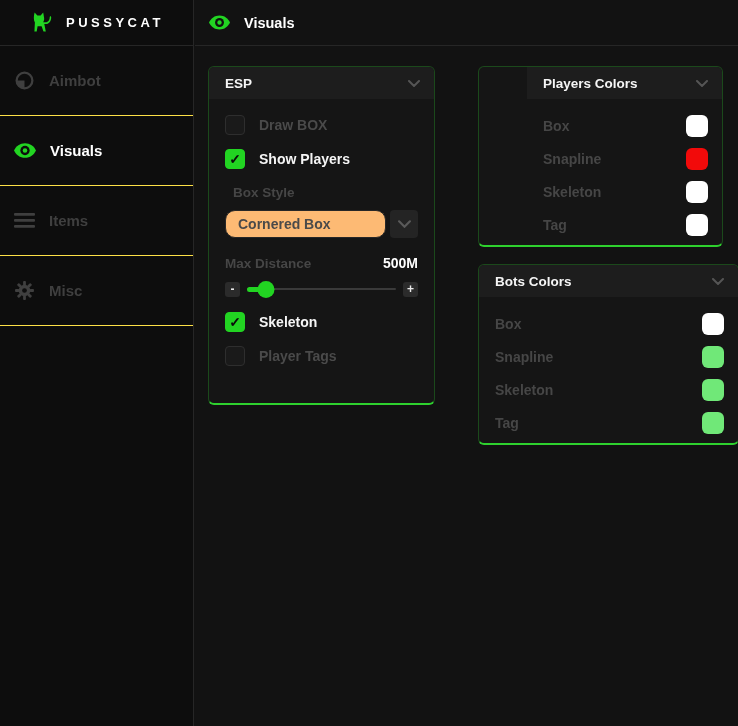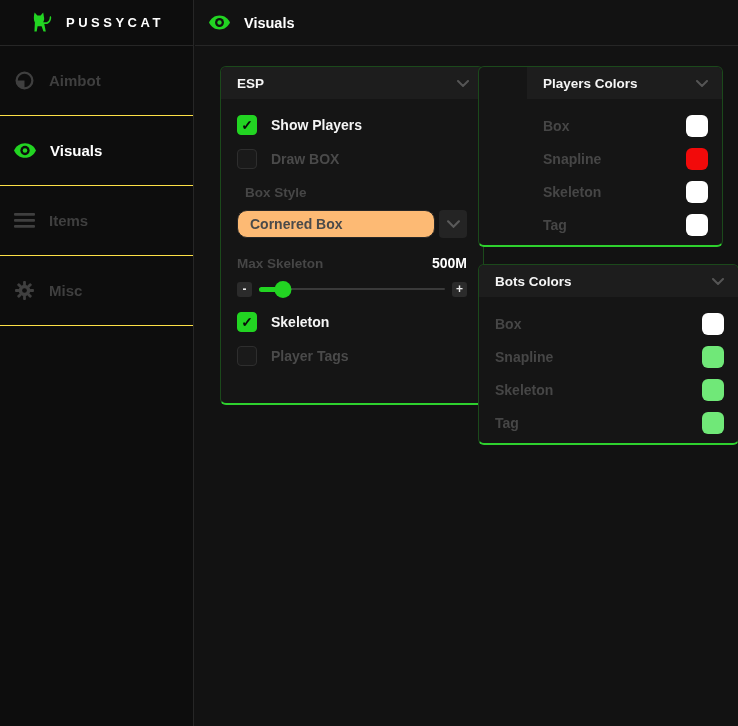--- a/index.html
+++ b/index.html
@@ -21,21 +21,21 @@
   
   .topbar { position:absolute; left:195px; top:0; width:543px; height:46px;
             display:flex; align-items:center; padding-left:14px;
             border-bottom:1px solid #262626; background:#121212; }
   .topbar-title { margin-left:14px; color:#fff; font-size:14.5px; font-weight:700; }
 
   
   .panel { position:absolute; background:#151515;
            border:1px solid rgba(46,209,46,0.28); border-bottom:2px solid #2ed12e;
            border-radius:6px; overflow:hidden; }
-  .panel-esp     { left:220px; top:66px; width:264px; height:339px; }
+  .panel-esp     { left:208px; top:66px; width:227px; height:339px; }
   .panel-players { left:478px; top:66px; width:245px; height:181px;padding-left:48px; }
   .panel-bots    { left:478px; top:264px; width:261px; height:181px; }
   .panel-header { height:32px; background:#1d1d1d; display:flex; align-items:center;
                   justify-content:space-between; padding:0 14px 0 16px; cursor:pointer; }
   .panel-title { color:#f5f5f5; font-size:13.5px; font-weight:700; }
   .panel-body { padding:16px 16px 0 16px; }
 
   
   .check-row { display:flex; align-items:center; margin-bottom:14px; cursor:pointer; }
   .checkbox { width:20px; height:20px; border-radius:4px; background:#1a1a1a;
@@ -162,44 +162,44 @@
     <div class="panel-header">
       <span class="panel-title">ESP</span>
       <span>
         <svg width="12" height="7" viewBox="0 0 12 7">
             <path d="M1 1 L6 6 L11 1" stroke="#555" stroke-width="2" fill="none" stroke-linecap="round"></path>
           </svg>
       </span>
     </div>
     <div class="panel-body">
 
+      <div class="check-row">
+        <span class="checkbox"></span>
+        <span class="check-label">Draw BOX</span>
+      </div>
+
       <div class="check-row on">
         <span class="checkbox checked"></span>
         <span class="check-label">Show Players</span>
-      </div>
-
-      <div class="check-row">
-        <span class="checkbox"></span>
-        <span class="check-label">Draw BOX</span>
       </div>
 
       <div class="field-label">Box Style</div>
       <div class="select-row">
         <div class="select-box">Cornered Box</div>
         <div class="select-caret">
           <span>
             <svg width="13" height="8" viewBox="0 0 12 7">
                 <path d="M1 1 L6 6 L11 1" stroke="#5a5a5a" stroke-width="2" fill="none" stroke-linecap="round"></path>
               </svg>
           </span>
         </div>
       </div>
 
       <div class="dist-row">
-        <span class="dist-label">Max Skeleton</span>
+        <span class="dist-label">Max Distance</span>
         <span class="dist-value">500M</span>
       </div>
       <div class="slider-row">
         <span class="step-btn">-</span>
         <span class="slider-track-wrap">
           <span class="slider-track"></span>
           <span class="slider-fill" style="width: 13%;"></span>
           <span class="slider-thumb" style="left: 13%;"></span>
         </span>
         <span class="step-btn">+</span>

